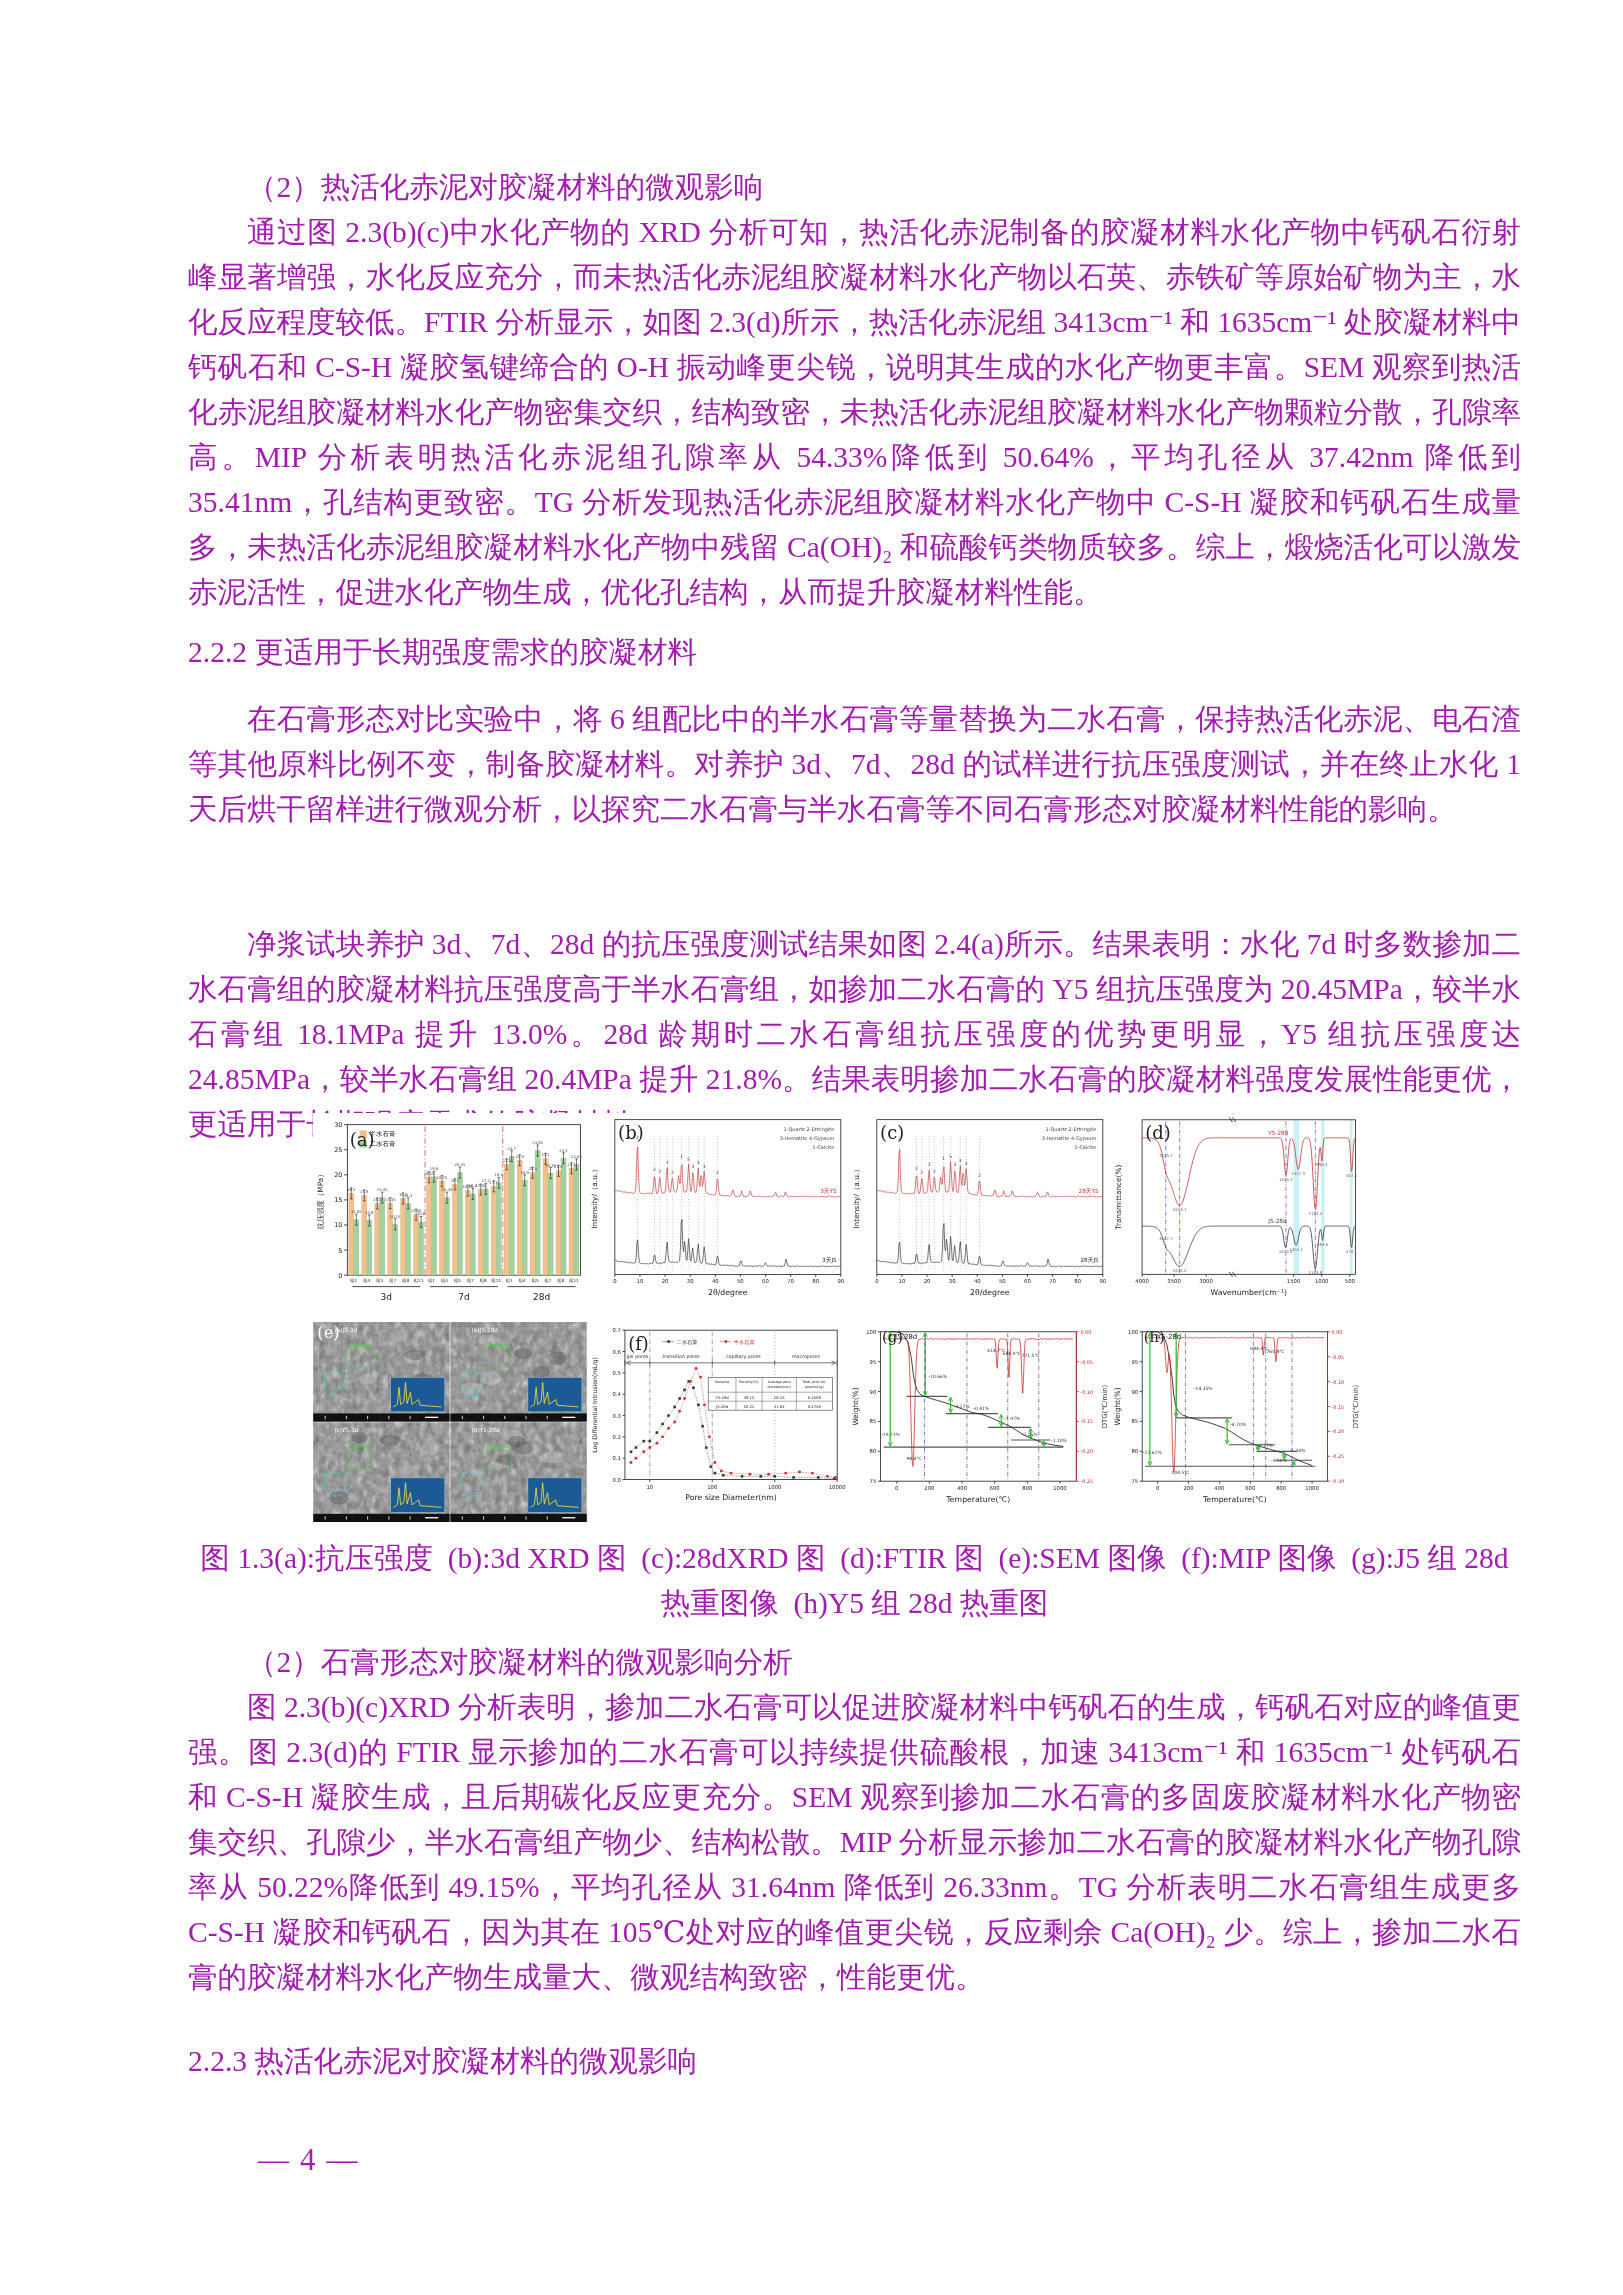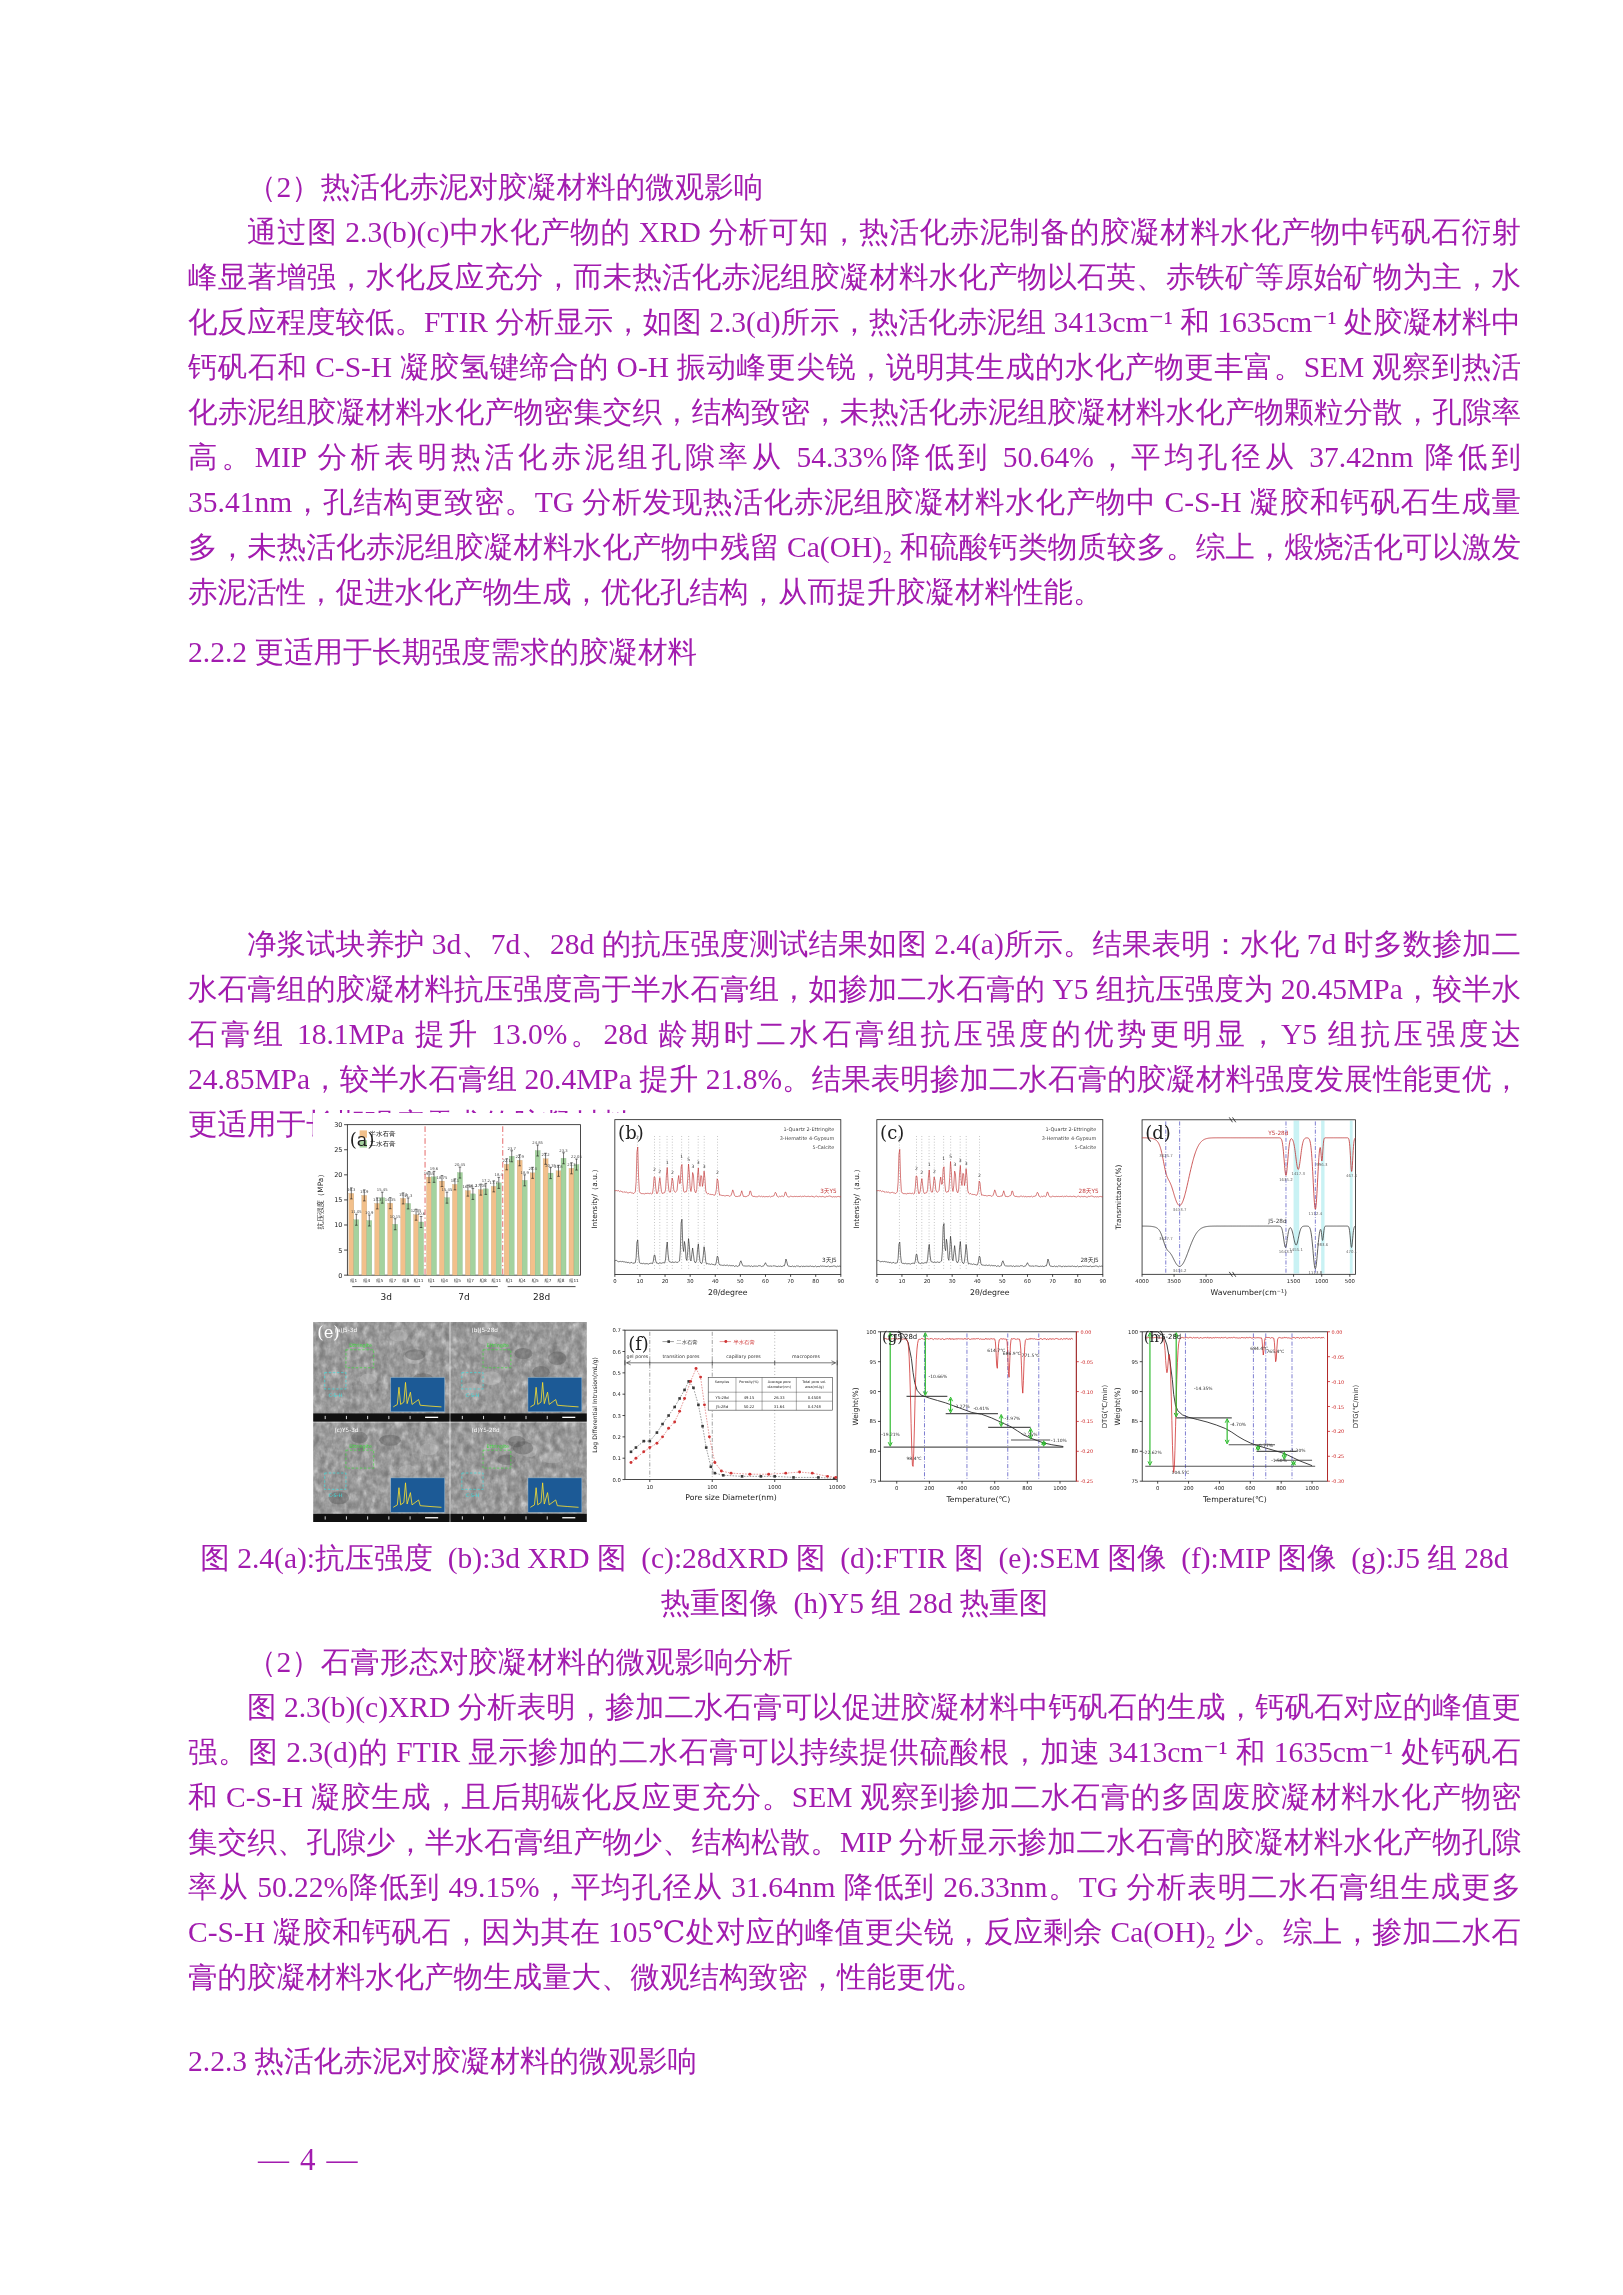--- a/index.html
+++ b/index.html
@@ -17,20 +17,21 @@
 </style>
 </head>
 <body>
 
 <div id="page">
 
   <div class="tb indent heading" style="top:165px">（2）热活化赤泥对胶凝材料的微观影响</div>
   <div class="tb indent" style="top:210px">通过图 2.3(b)(c)中水化产物的 XRD 分析可知，热活化赤泥制备的胶凝材料水化产物中钙矾石衍射峰显著增强，水化反应充分，而未热活化赤泥组胶凝材料水化产物以石英、赤铁矿等原始矿物为主，水化反应程度较低。FTIR 分析显示，如图 2.3(d)所示，热活化赤泥组 3413cm⁻¹ 和 1635cm⁻¹ 处胶凝材料中钙矾石和 C-S-H 凝胶氢键缔合的 O-H 振动峰更尖锐，说明其生成的水化产物更丰富。SEM 观察到热活化赤泥组胶凝材料水化产物密集交织，结构致密，未热活化赤泥组胶凝材料水化产物颗粒分散，孔隙率高。MIP 分析表明热活化赤泥组孔隙率从 54.33%降低到 50.64%，平均孔径从 37.42nm 降低到 35.41nm，孔结构更致密。TG 分析发现热活化赤泥组胶凝材料水化产物中 C-S-H 凝胶和钙矾石生成量多，未热活化赤泥组胶凝材料水化产物中残留 Ca(OH)₂ 和硫酸钙类物质较多。综上，煅烧活化可以激发赤泥活性，促进水化产物生成，优化孔结构，从而提升胶凝材料性能。</div>
 
   <div class="tb heading" style="top:630px">2.2.2 更适用于长期强度需求的胶凝材料</div>
+  <div class="tb indent" style="top:697px">在石膏形态对比实验中，将 6 组配比中的半水石膏等量替换为二水石膏，保持热活化赤泥、电石渣等其他原料比例不变，制备胶凝材料。对养护 3d、7d、28d 的试样进行抗压强度测试，并在终止水化 1 天后烘干留样进行微观分析，以探究二水石膏与半水石膏等不同石膏形态对胶凝材料性能的影响。</div>
 
   <div class="tb indent" style="top:922px">净浆试块养护 3d、7d、28d 的抗压强度测试结果如图 2.4(a)所示。结果表明：水化 7d 时多数掺加二水石膏组的胶凝材料抗压强度高于半水石膏组，如掺加二水石膏的 Y5 组抗压强度为 20.45MPa，较半水石膏组 18.1MPa 提升 13.0%。28d 龄期时二水石膏组抗压强度的优势更明显，Y5 组抗压强度达 24.85MPa，较半水石膏组 20.4MPa 提升 21.8%。结果表明掺加二水石膏的胶凝材料强度发展性能更优，更适用于长期强度需求的胶凝材料。</div>
 
   <div class="fig">
     <div class="frow">
       <div class="panel" style="width:274px;height:209px">
           <svg viewBox="0 0 335 255" width="274" height="209">
             <rect x="42" y="14" width="285" height="184" fill="#fff" stroke="#222" stroke-width="1"></rect>
             <line x1="38" y1="198" x2="42" y2="198" stroke="#222" stroke-width="1"></line>
             <text x="36" y="201" font-size="8" fill="#222" text-anchor="end" font-family="'DejaVu Sans',sans-serif">0</text>
@@ -821,21 +822,21 @@
             <text x="195.95416666666665" y="171.57599999999996" font-size="5.5" fill="#333" text-anchor="start" font-family="'DejaVu Sans',sans-serif">-1.50%</text>
             <text x="170.41666666666669" y="33.96000000000001" font-size="5.5" fill="#333" text-anchor="start" font-family="'DejaVu Sans',sans-serif">684.4℃</text>
             <text x="190.27916666666667" y="38.351999999999975" font-size="5.5" fill="#333" text-anchor="start" font-family="'DejaVu Sans',sans-serif">765.4℃</text>
             <text x="56" y="21" font-size="8.5" fill="#222" text-anchor="start" font-family="'DejaVu Sans',sans-serif">Y5-28d</text>
             <text x="40" y="25" font-size="18" fill="#222" text-anchor="start" font-family="'DejaVu Serif',serif">(h)</text>
           </svg>
         </div>
     </div>
   </div>
 
-  <div class="tb caption" style="top:1536px">图 2.4(a):抗压强度  (b):3d XRD 图  (c):28dXRD 图  (d):FTIR 图  (e):SEM 图像  (f):MIP 图像  (g):J5 组 28d 热重图像  (h)Y5 组 28d 热重图</div>
+  <div class="tb caption" style="top:1536px">图 1.3(a):抗压强度  (b):3d XRD 图  (c):28dXRD 图  (d):FTIR 图  (e):SEM 图像  (f):MIP 图像  (g):J5 组 28d 热重图像  (h)Y5 组 28d 热重图</div>
 
   <div class="tb indent heading" style="top:1640px">（2）石膏形态对胶凝材料的微观影响分析</div>
   <div class="tb indent" style="top:1685px">图 2.3(b)(c)XRD 分析表明，掺加二水石膏可以促进胶凝材料中钙矾石的生成，钙矾石对应的峰值更强。图 2.3(d)的 FTIR 显示掺加的二水石膏可以持续提供硫酸根，加速 3413cm⁻¹ 和 1635cm⁻¹ 处钙矾石和 C-S-H 凝胶生成，且后期碳化反应更充分。SEM 观察到掺加二水石膏的多固废胶凝材料水化产物密集交织、孔隙少，半水石膏组产物少、结构松散。MIP 分析显示掺加二水石膏的胶凝材料水化产物孔隙率从 50.22%降低到 49.15%，平均孔径从 31.64nm 降低到 26.33nm。TG 分析表明二水石膏组生成更多 C-S-H 凝胶和钙矾石，因为其在 105℃处对应的峰值更尖锐，反应剩余 Ca(OH)₂ 少。综上，掺加二水石膏的胶凝材料水化产物生成量大、微观结构致密，性能更优。</div>
 
   <div class="tb heading" style="top:2039px">2.2.3 热活化赤泥对胶凝材料的微观影响</div>
 
   <div class="pagenum">— 4 —</div>
 </div>
 
 

